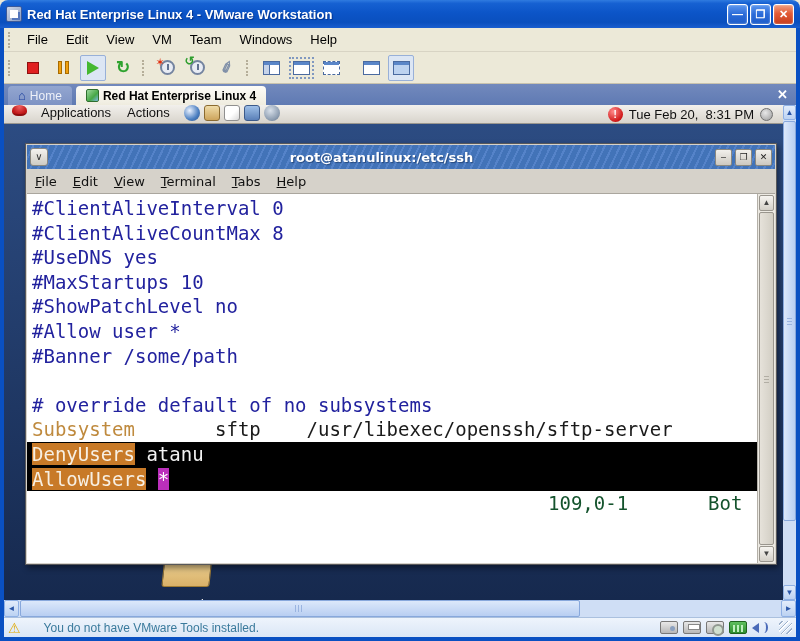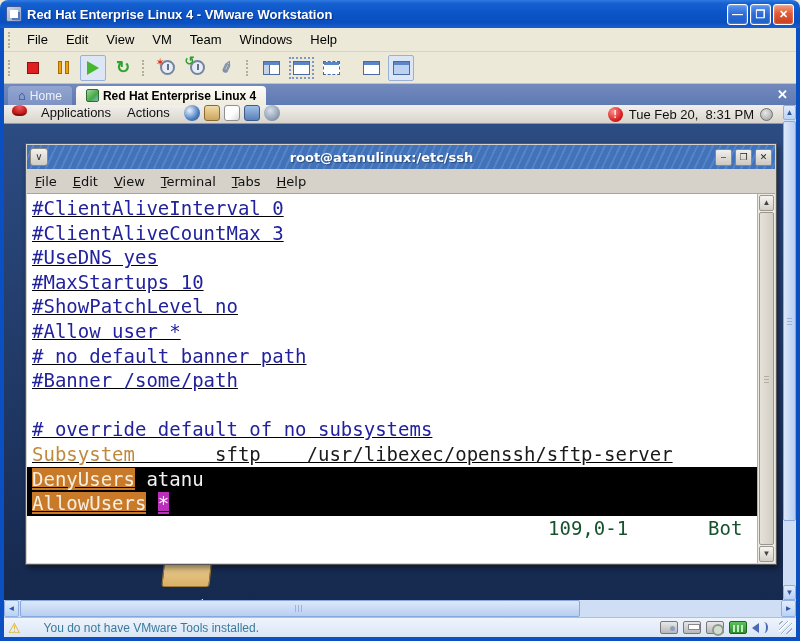--- a/index.html
+++ b/index.html
@@ -107,21 +107,21 @@
   .term-winbtn { width:17px; height:17px; background:linear-gradient(180deg,#f2f0ec,#ccc8c0);
     border:1px solid #8a8880; border-radius:2px; font-size:9px; line-height:15px; text-align:center; color:#222; }
   .term-menubar { position:absolute; left:1px; top:25px; right:1px; height:25px; background:#d6d2ca;
     display:flex; align-items:center; border-bottom:1px solid #aaa69e;
     font-family:"DejaVu Sans","Liberation Sans",sans-serif; }
   .tmenu-item { display:inline-block; font-size:13px; color:#111; padding:3px 8px; }
   .tmenu-item::first-letter { text-decoration:underline; }
 
   .term-body { position:absolute; left:1px; top:50px; right:1px; bottom:1px; background:#fff; display:flex; }
   .term-text { position:relative; flex:1; padding:2px 0 0 5px; overflow:hidden;
-    font-family:"DejaVu Sans Mono", monospace; font-size:19px; line-height:24.6px;text-decoration:underline; }
+    font-family:"DejaVu Sans Mono", monospace; font-size:19px; line-height:24.6px; }
   .t-line { height:24.6px; white-space:pre; }
   .t-comment { color:var(--comment); }
   .t-kw { color:var(--keyword); }
   .t-plain { color:#1a1a1a; }
   .t-line.sel { background:var(--select_bg); margin-left:-5px; padding-left:5px; }
   .sel .t-kwblk { background:var(--select_kw_bg); color:#f7efe2; }
   .sel .t-white { color:#f2f2f2; }
   .t-cursor { background:var(--cursor_bg); color:#fff; }
   .t-status { position:relative; height:24.6px; color:#14532d; }
   .t-status .ruler { position:absolute; left:516px; white-space:pre; }
@@ -307,26 +307,25 @@
           <span class="tmenu-item">File</span>
           <span class="tmenu-item">Edit</span>
           <span class="tmenu-item">View</span>
           <span class="tmenu-item">Terminal</span>
           <span class="tmenu-item">Tabs</span>
           <span class="tmenu-item">Help</span>
         </div>
       <div class="term-body">
         <div class="term-text">
             <div class="t-line"><span class="t-comment">#ClientAliveInterval 0</span></div>
-            <div class="t-line"><span class="t-comment">#ClientAliveCountMax 3</span></div>
+            <div class="t-line"><span class="t-comment">#ClientAliveCountMax 8</span></div>
             <div class="t-line"><span class="t-comment">#UseDNS yes</span></div>
             <div class="t-line"><span class="t-comment">#MaxStartups 10</span></div>
             <div class="t-line"><span class="t-comment">#ShowPatchLevel no</span></div>
             <div class="t-line"><span class="t-comment">#Allow user *</span></div>
-            <div class="t-line"><span class="t-comment"># no default banner path</span></div>
             <div class="t-line"><span class="t-comment">#Banner /some/path</span></div>
             <div class="t-line"><span class="t-comment"></span></div>
             <div class="t-line"><span class="t-comment"># override default of no subsystems</span></div>
             <div class="t-line"><span class="t-kw">Subsystem</span><span class="t-plain">       sftp    /usr/libexec/openssh/sftp-server</span></div>
             <div class="t-line sel"><span class="t-kwblk">DenyUsers</span><span class="t-white"> atanu</span></div>
             <div class="t-line sel"><span class="t-kwblk">AllowUsers</span><span class="t-white"> </span><span class="t-cursor">*</span></div>
             <div class="t-status">
               <span class="ruler">109,0-1</span>
               <span class="pos">Bot</span>
             </div>

